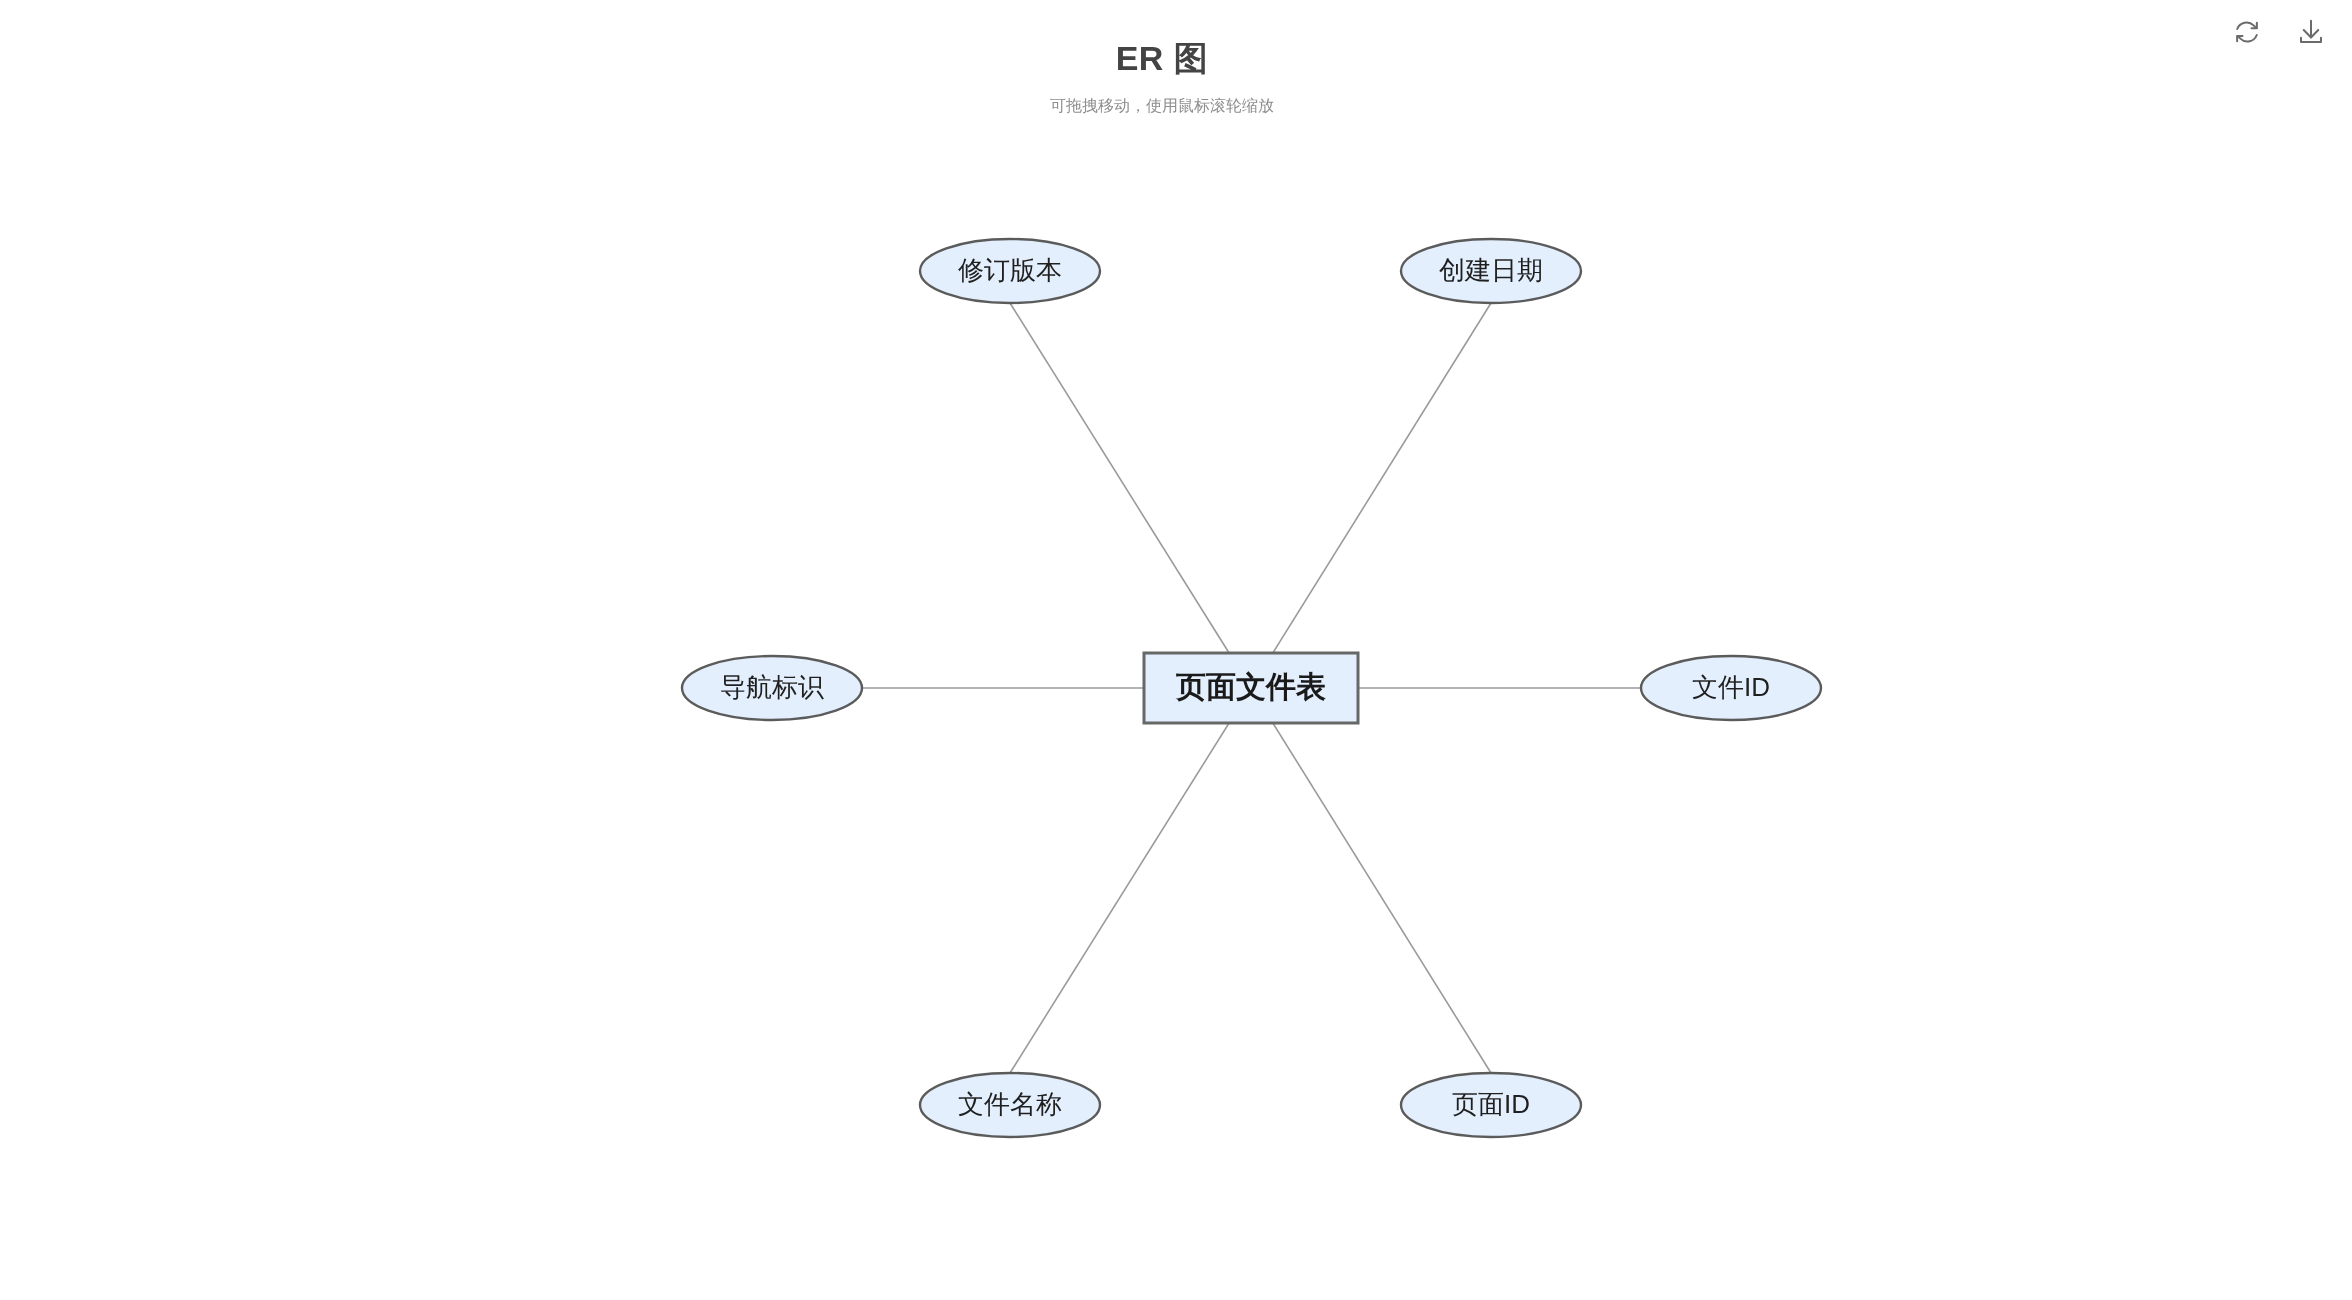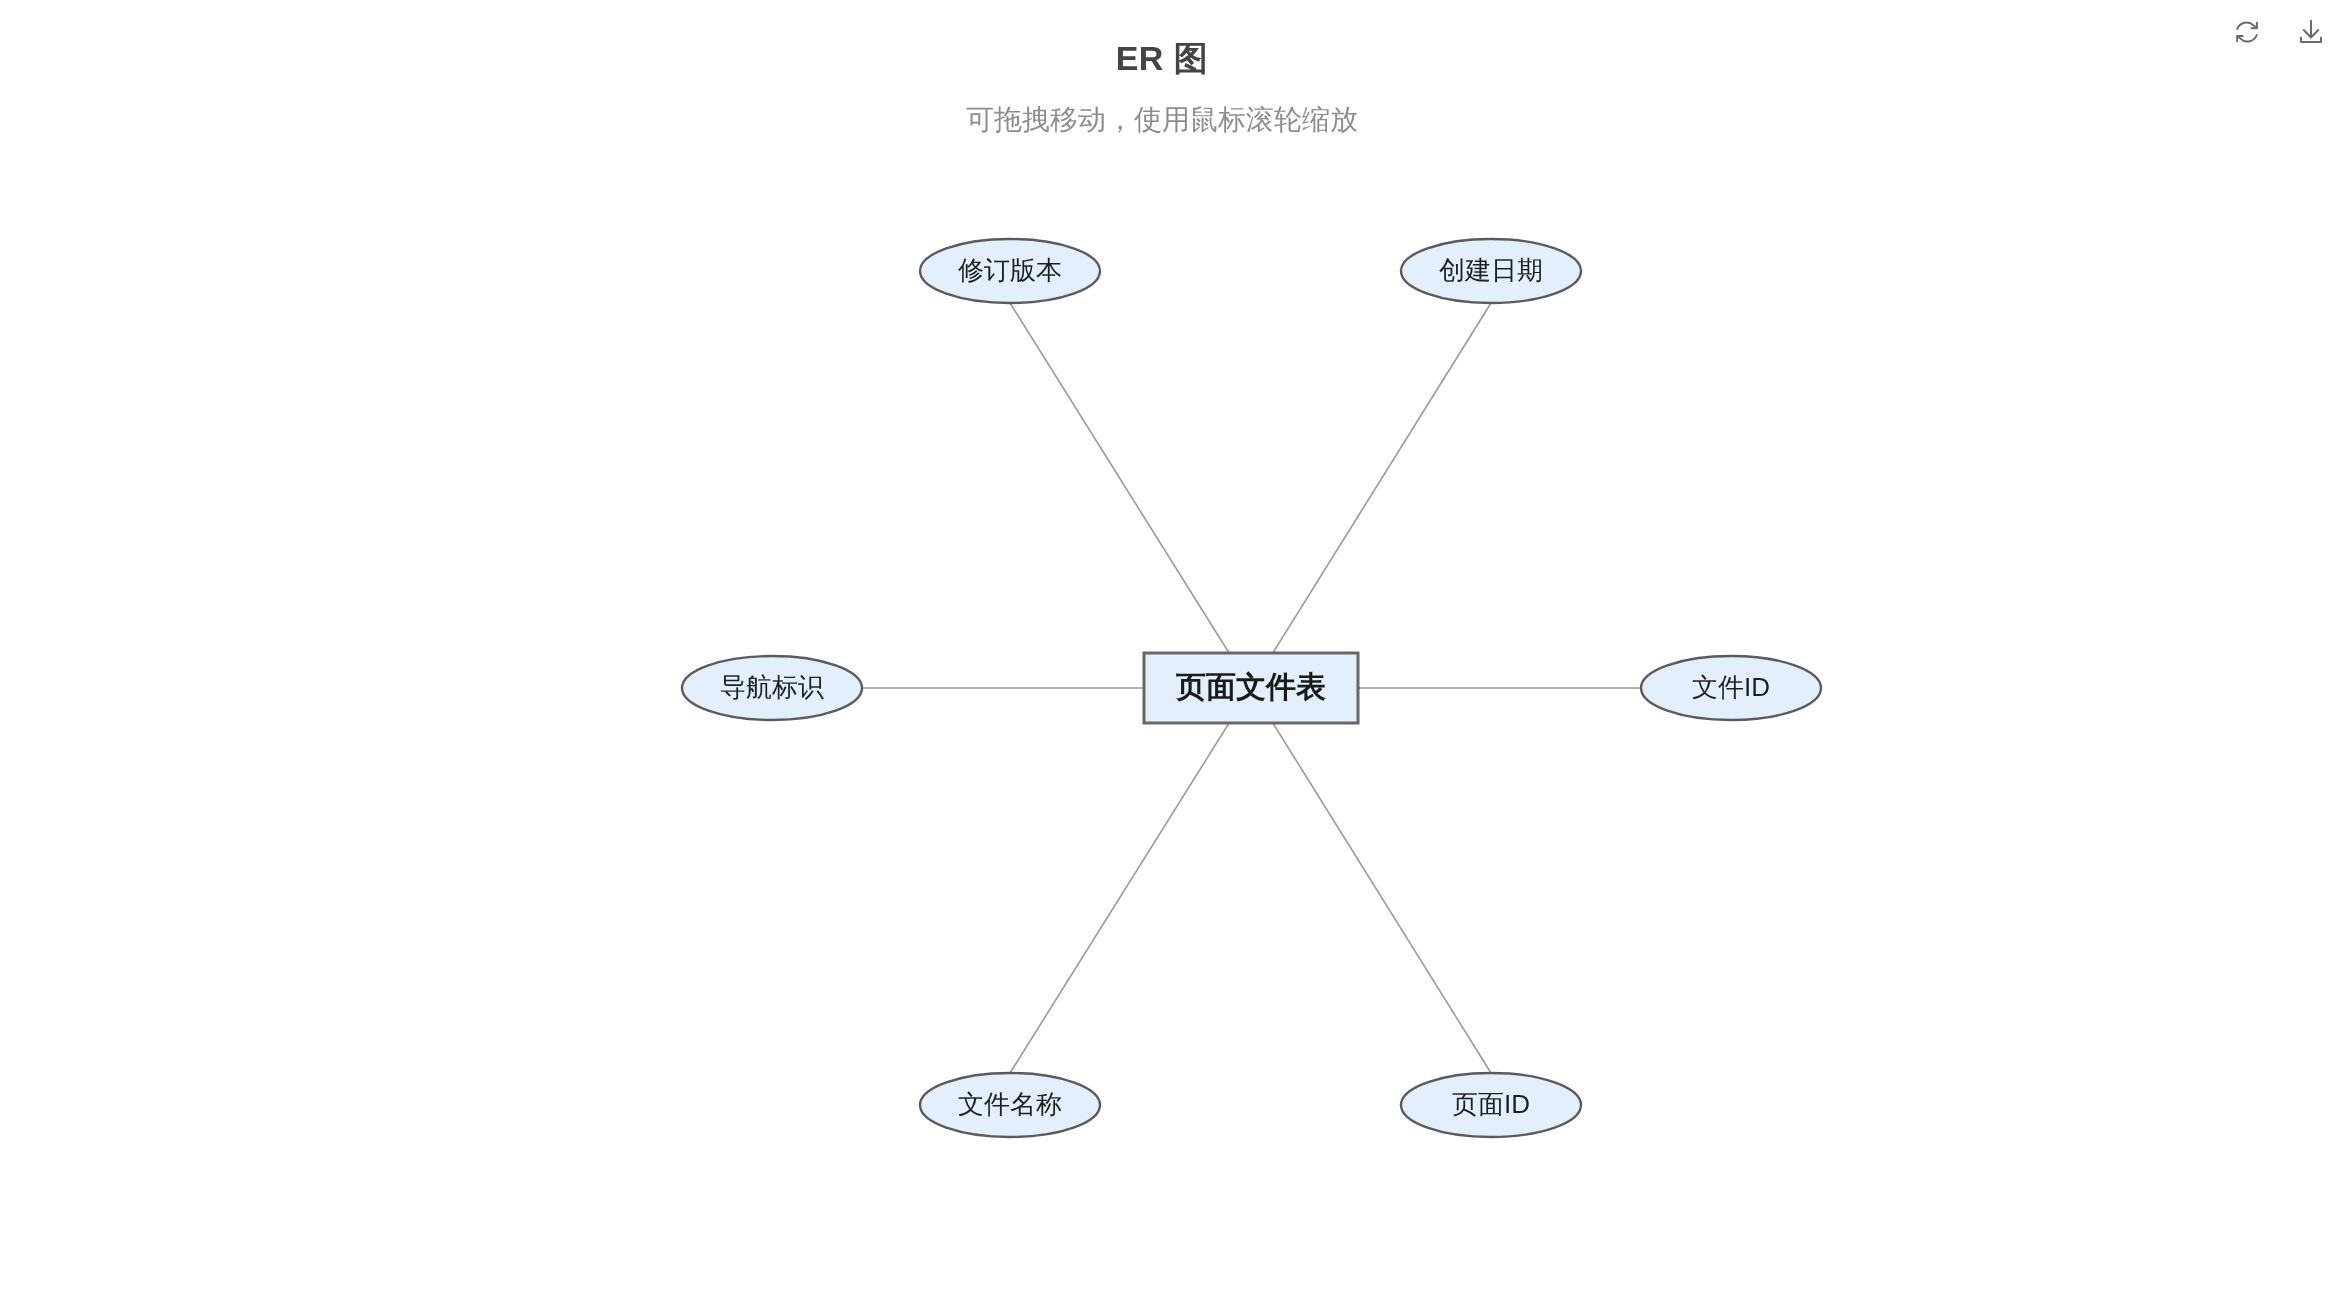--- a/index.html
+++ b/index.html
@@ -57,23 +57,23 @@
   #diagram-title {
     margin: 0;
     padding-top: 40px;
     font-size: 34px;
     font-weight: bold;
     color: #444444;
     letter-spacing: 0.5px;
     line-height: 1.1;
   }
   #diagram-subtitle {
-    margin: 8px;
+    margin: 0;
     padding-top: 20px;
-    font-size: 28px;
+    font-size: 16px;
     color: #8d8d8d;
     font-weight: normal;
     line-height: 1.1;
   }
 
   
   #er-canvas {
     position: absolute;
     top: 0;
     left: 0;

